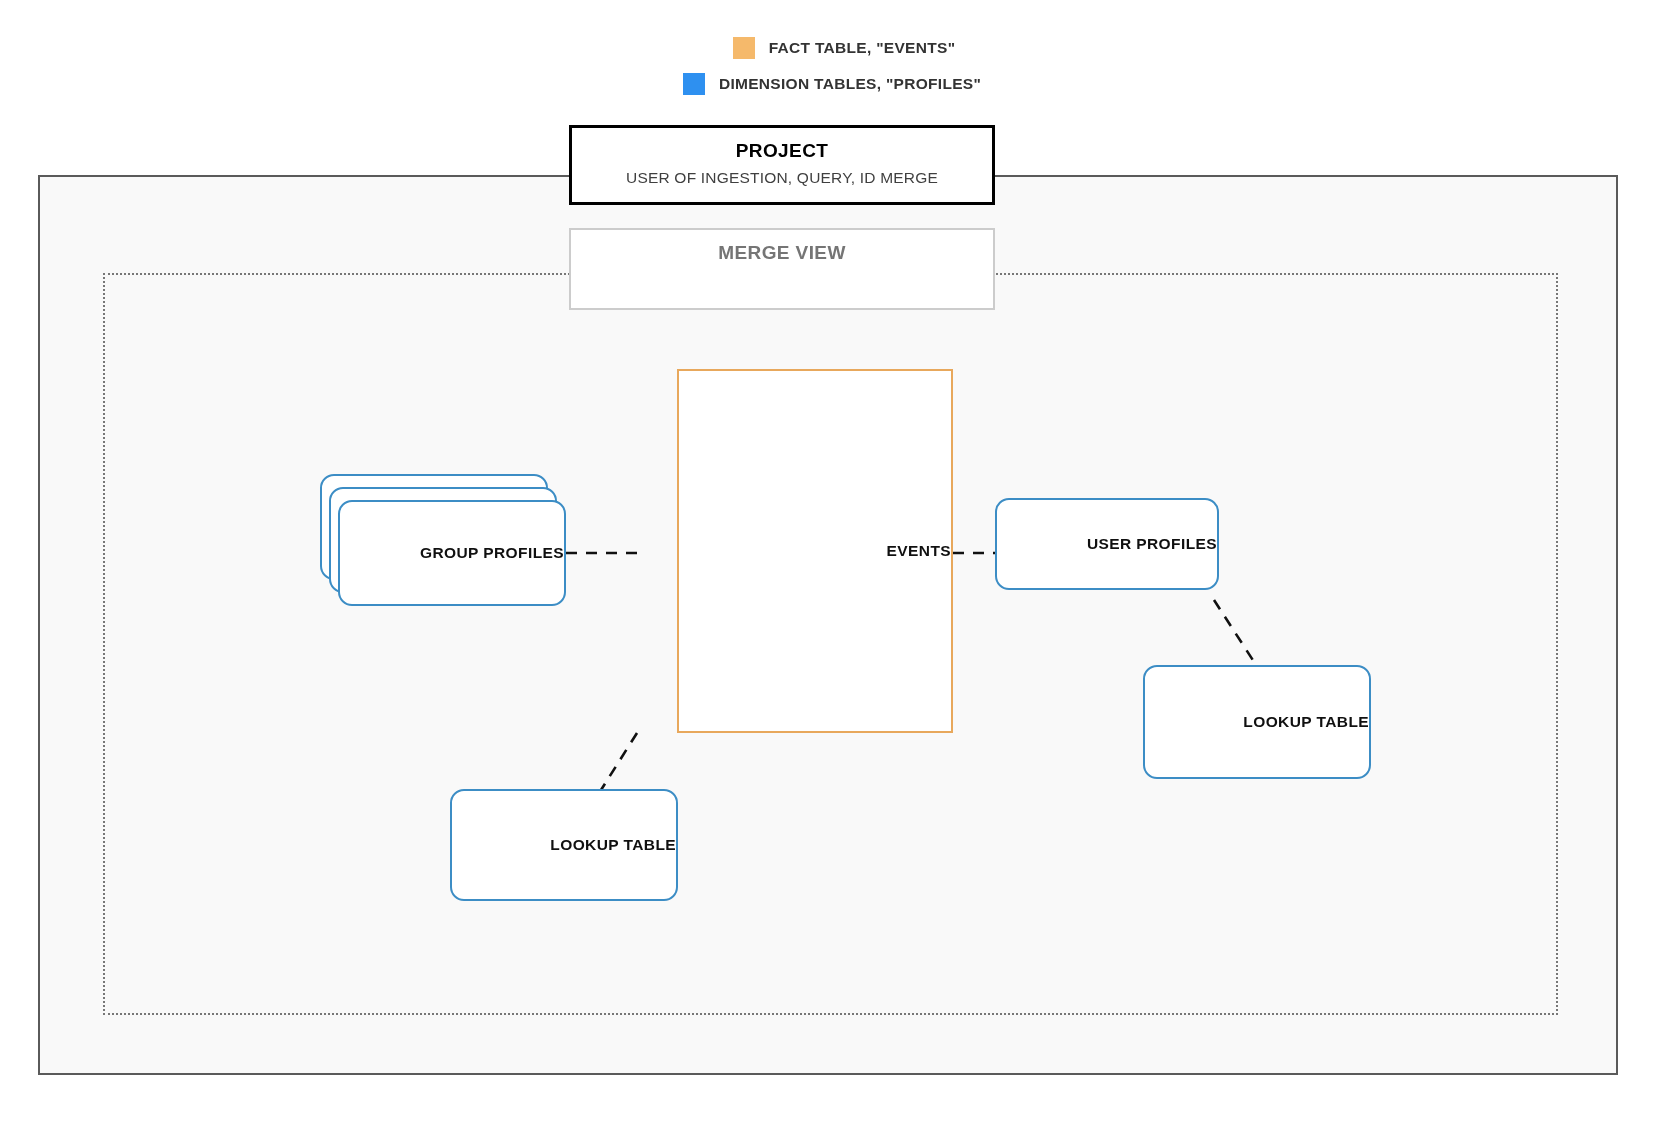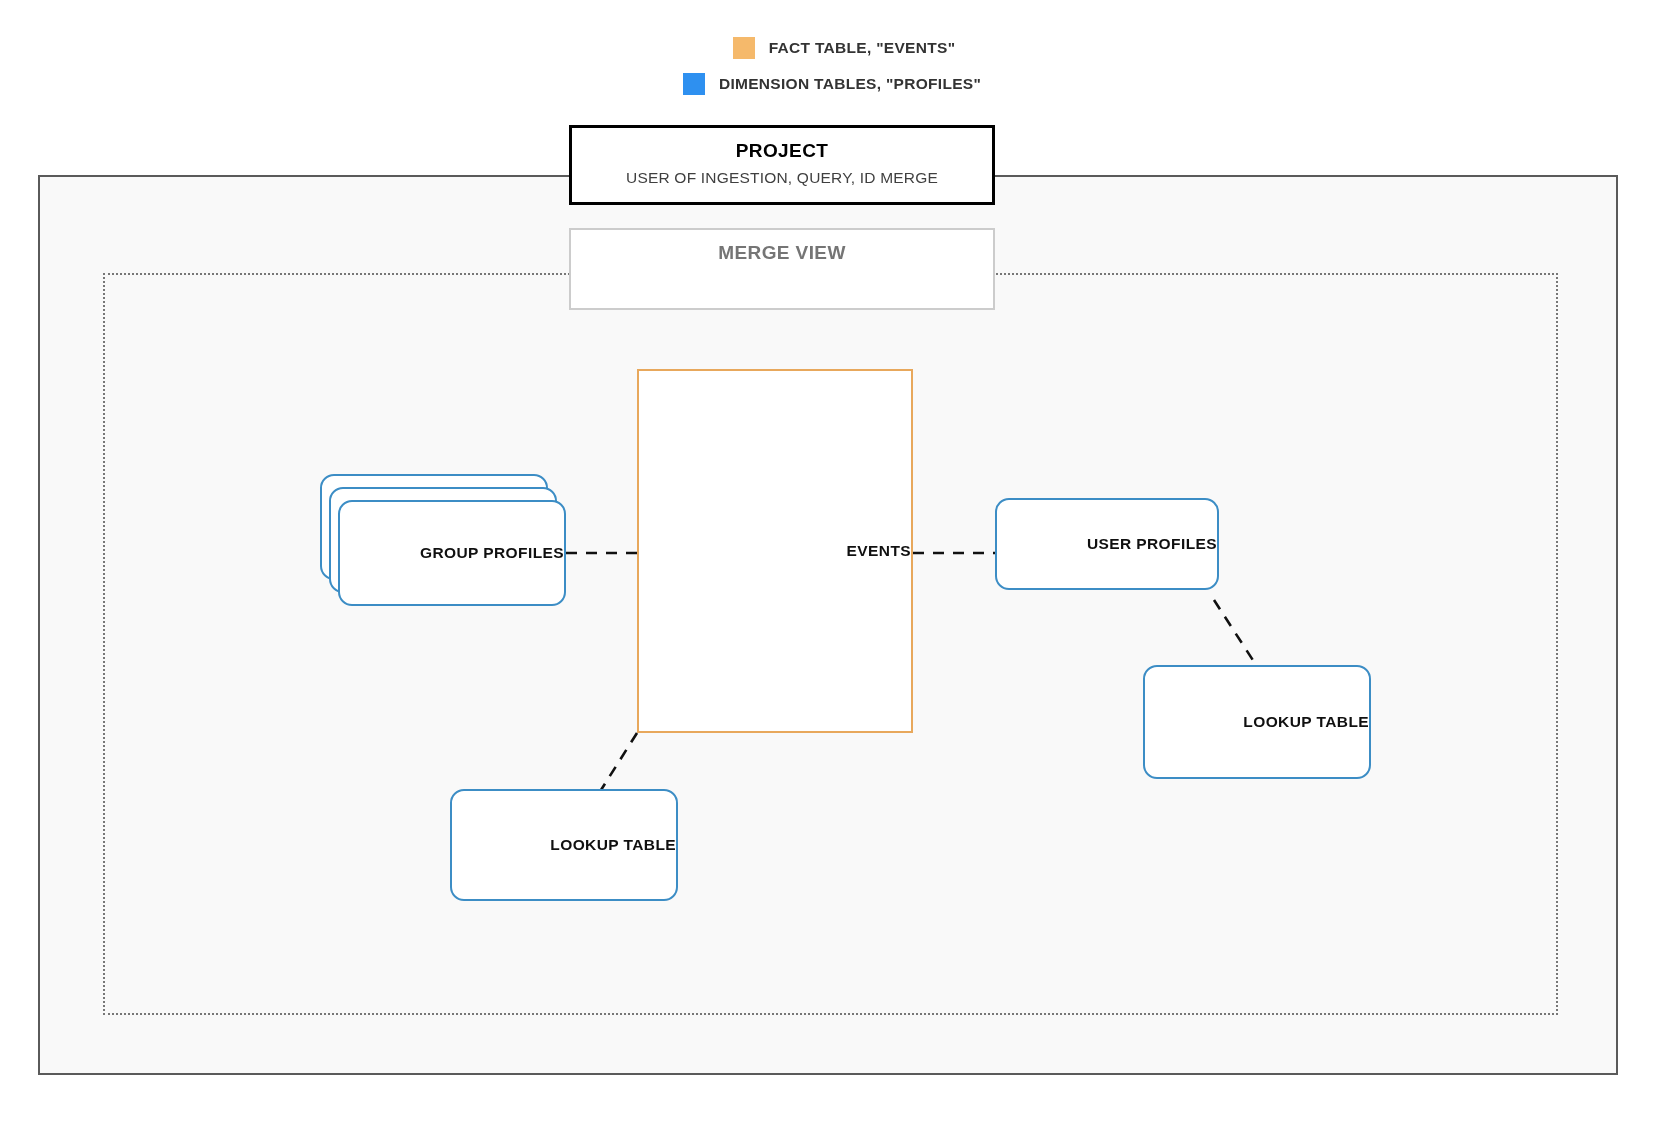--- a/index.html
+++ b/index.html
@@ -143,20 +143,21 @@
     white-space: nowrap;
   }
 
   .node.profile {
     border: 2px solid #3c8dc5;
     border-radius: 14px;
   }
   .node.fact {
     border: 2px solid #e8a85c;
     border-radius: 0;
+    margin-left: 40px;
   }
 
   
   .stack-card {
     position: absolute;
     box-sizing: border-box;
     background: #ffffff;
     border: 2px solid #3c8dc5;
     border-radius: 14px;
   }

